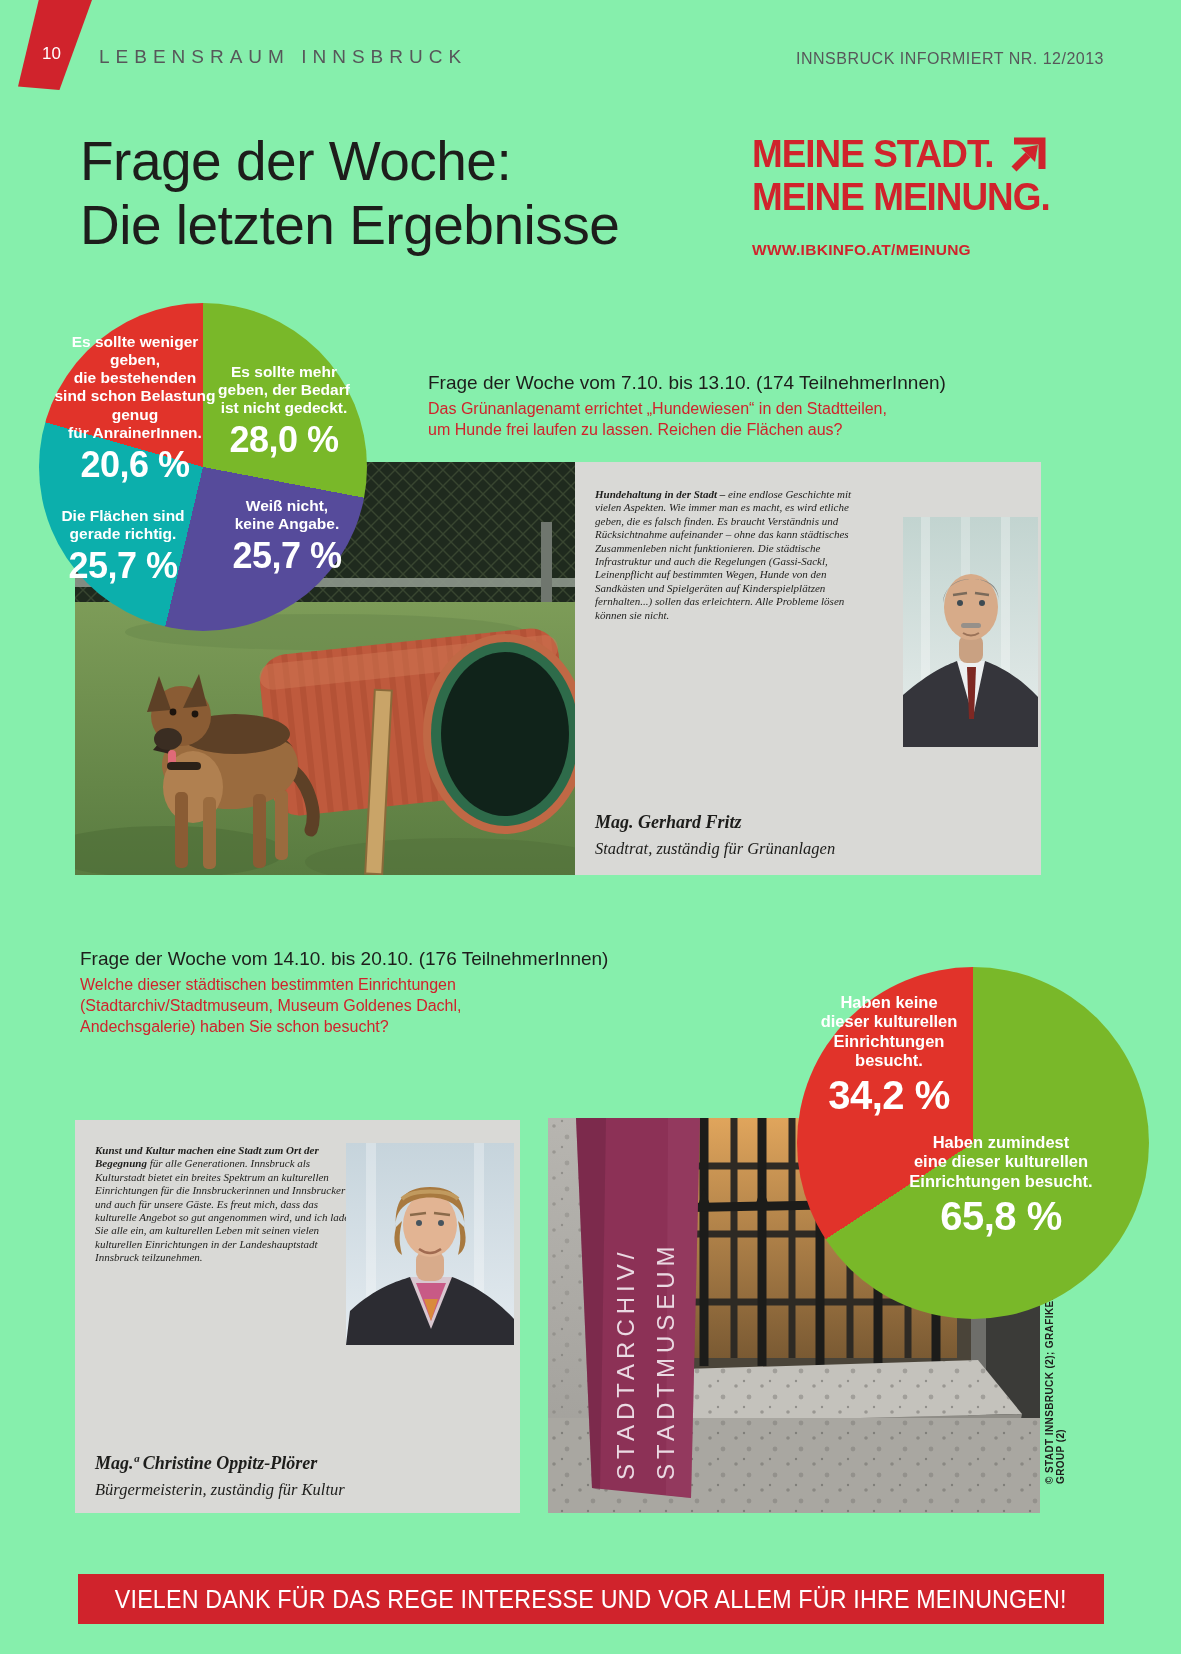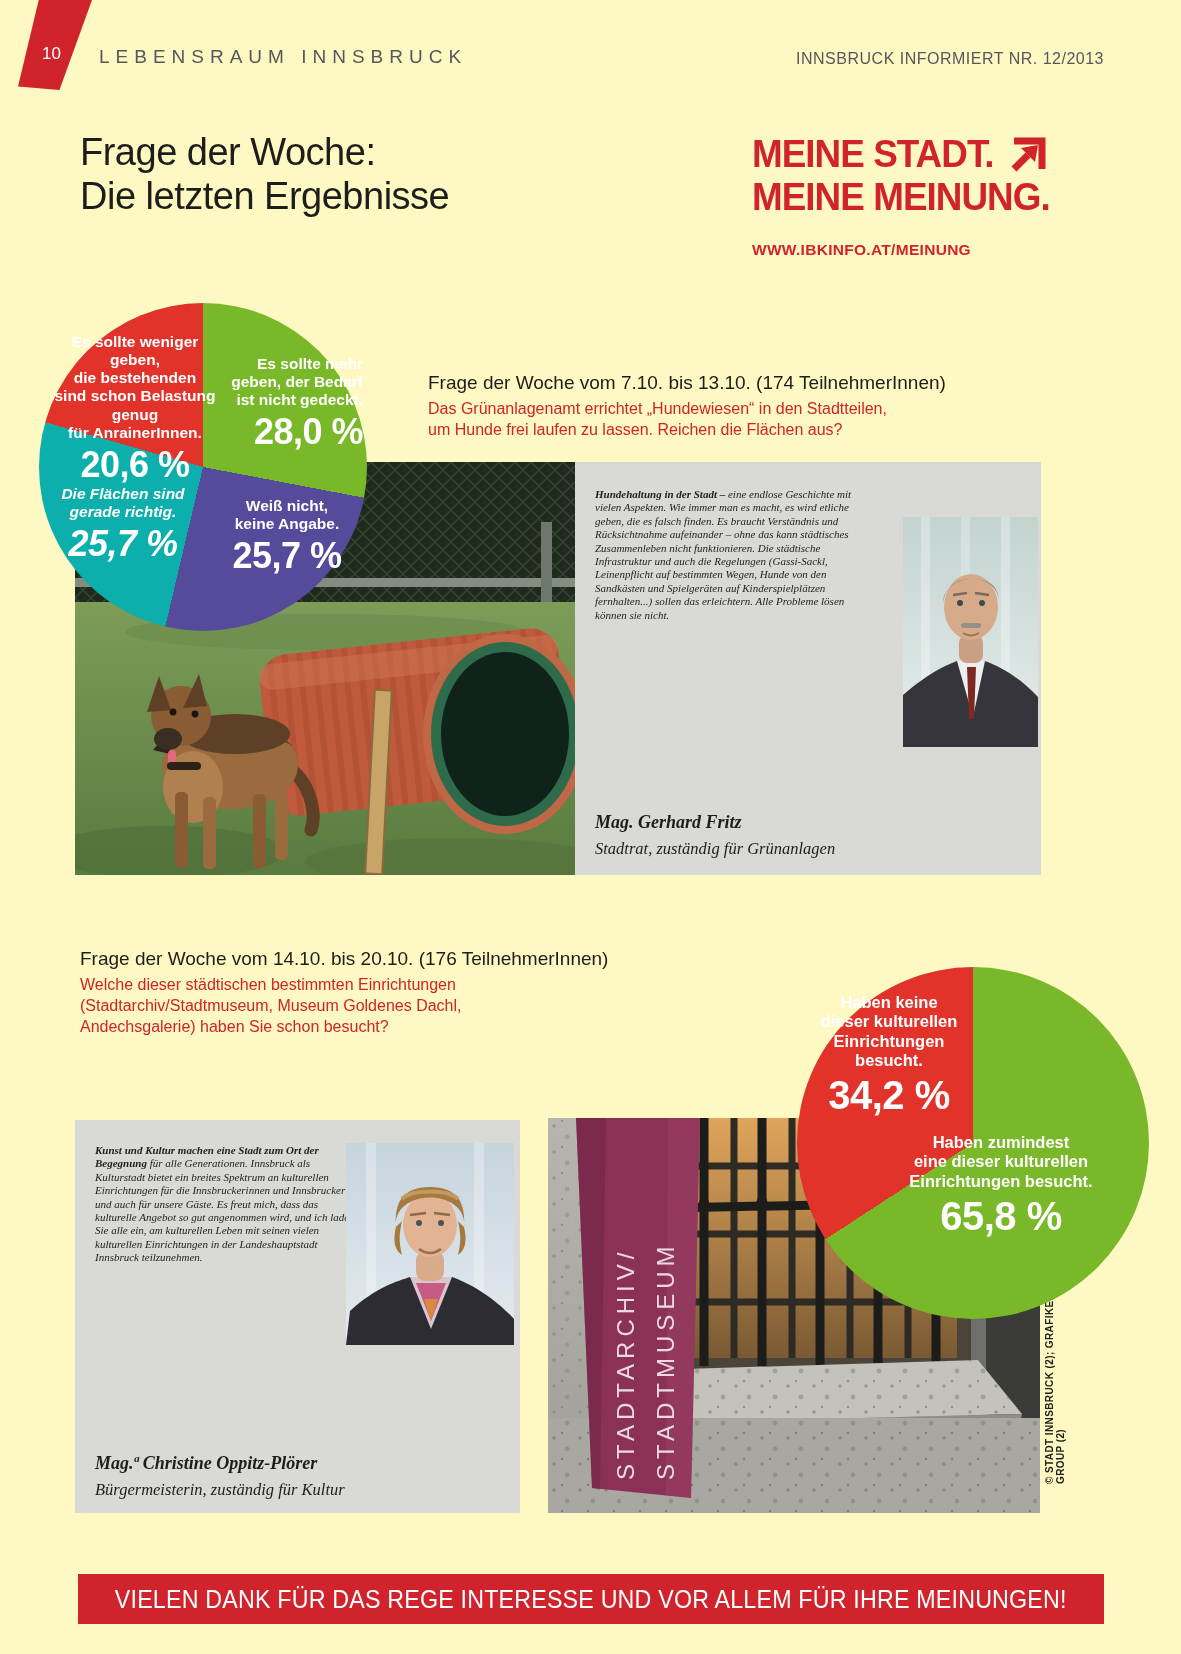--- a/index.html
+++ b/index.html
@@ -1,30 +1,30 @@
 <!DOCTYPE html>
 <html style="--accent-red: #d0232c; --box-gray: #d9d9d6; --pie-red: #e1332a; --pie-green: #79b829; --pie-teal: #0cafac; --pie-purple: #564b9b;"><head>
 <meta charset="utf-8">
 <style>
   html,body{margin:0;padding:0;background:#e9e9e9;}
-  .page{position:relative;width:1181px;height:1654px;margin:0 auto;background:#fef9c3;
+  .page{position:relative;width:1181px;height:1654px;margin:0 auto;background:#86efac;
         font-family:"Liberation Sans",sans-serif;overflow:hidden;}
 
   
   .header-tab{position:absolute;left:18px;top:0;width:74px;height:90px;
       background:var(--accent-red,#d0232c);
       clip-path:polygon(28% 0,100% 0,56% 100%,0 96%);}
   .page-number{position:absolute;left:24px;top:44px;color:#fff;font-size:17px;}
   .header-left{position:absolute;left:99px;top:46px;font-size:19px;letter-spacing:6px;
       color:#57575a;}
   .header-right{position:absolute;right:77px;top:50px;font-size:16px;letter-spacing:.5px;
       color:#57575a;}
 
   
-  .page-title{position:absolute;left:80px;top:130px;font-size:38px;font-weight:300;
+  .page-title{position:absolute;left:80px;top:130px;font-size:55px;font-weight:300;
       color:#1d1d1b;line-height:1.16;white-space:pre-line;letter-spacing:-.5px;}
   .logo{position:absolute;left:752px;top:133px;width:310px;color:var(--accent-red,#d0232c);}
   .logo-line{font-size:38px;font-weight:800;letter-spacing:-1px;line-height:1.12;
       transform:scaleX(.97);transform-origin:left;}
   .logo-url{margin-top:23px;font-size:15.5px;font-weight:700;letter-spacing:.3px;}
   .logo-arrow{position:absolute;left:252px;top:2px;width:44px;height:44px;}
 
   
   .q-meta{font-size:19px;color:#1d1d1b;margin-bottom:5px;}
   .q-text{font-size:16px;color:var(--accent-red,#d0232c);line-height:1.3;white-space:pre-line;}
@@ -34,22 +34,22 @@
   
   .pie{position:absolute;border-radius:50%;z-index:5;}
   .pie1{left:39px;top:303px;width:328px;height:328px;}
   .pie2{left:797px;top:967px;width:352px;height:352px;}
   .pie-label{position:absolute;color:#fff;text-align:center;font-weight:700;}
   .pie-label .lines{font-size:15.5px;line-height:1.17;white-space:pre-line;}
   .pie-label .val{font-size:36px;line-height:1.05;margin-top:4px;letter-spacing:-.5px;}
   .pie2 .pie-label .lines{font-size:16.5px;}
   .pie2 .pie-label .val{font-size:40px;}
   .pl-red1{left:0;top:30px;width:192px;}
-  .pl-green1{left:166px;top:52px;width:158px;text-align:right;}
-  .pl-teal1{left:8px;top:182px;width:152px;font-style:italic;}
+  .pl-green1{left:166px;top:60px;width:158px;}
+  .pl-teal1{left:8px;top:204px;width:152px;}
   .pl-purple1{left:172px;top:194px;width:152px;}
   .pl-red2{left:4px;top:26px;width:176px;}
   .pl-green2{left:88px;top:166px;width:232px;}
 
   
   .photo{position:absolute;z-index:1;}
   .photo svg{display:block;}
   .photo-dog{left:75px;top:462px;width:500px;height:413px;}
   .photo-archiv{left:548px;top:1118px;width:492px;height:395px;}
 

